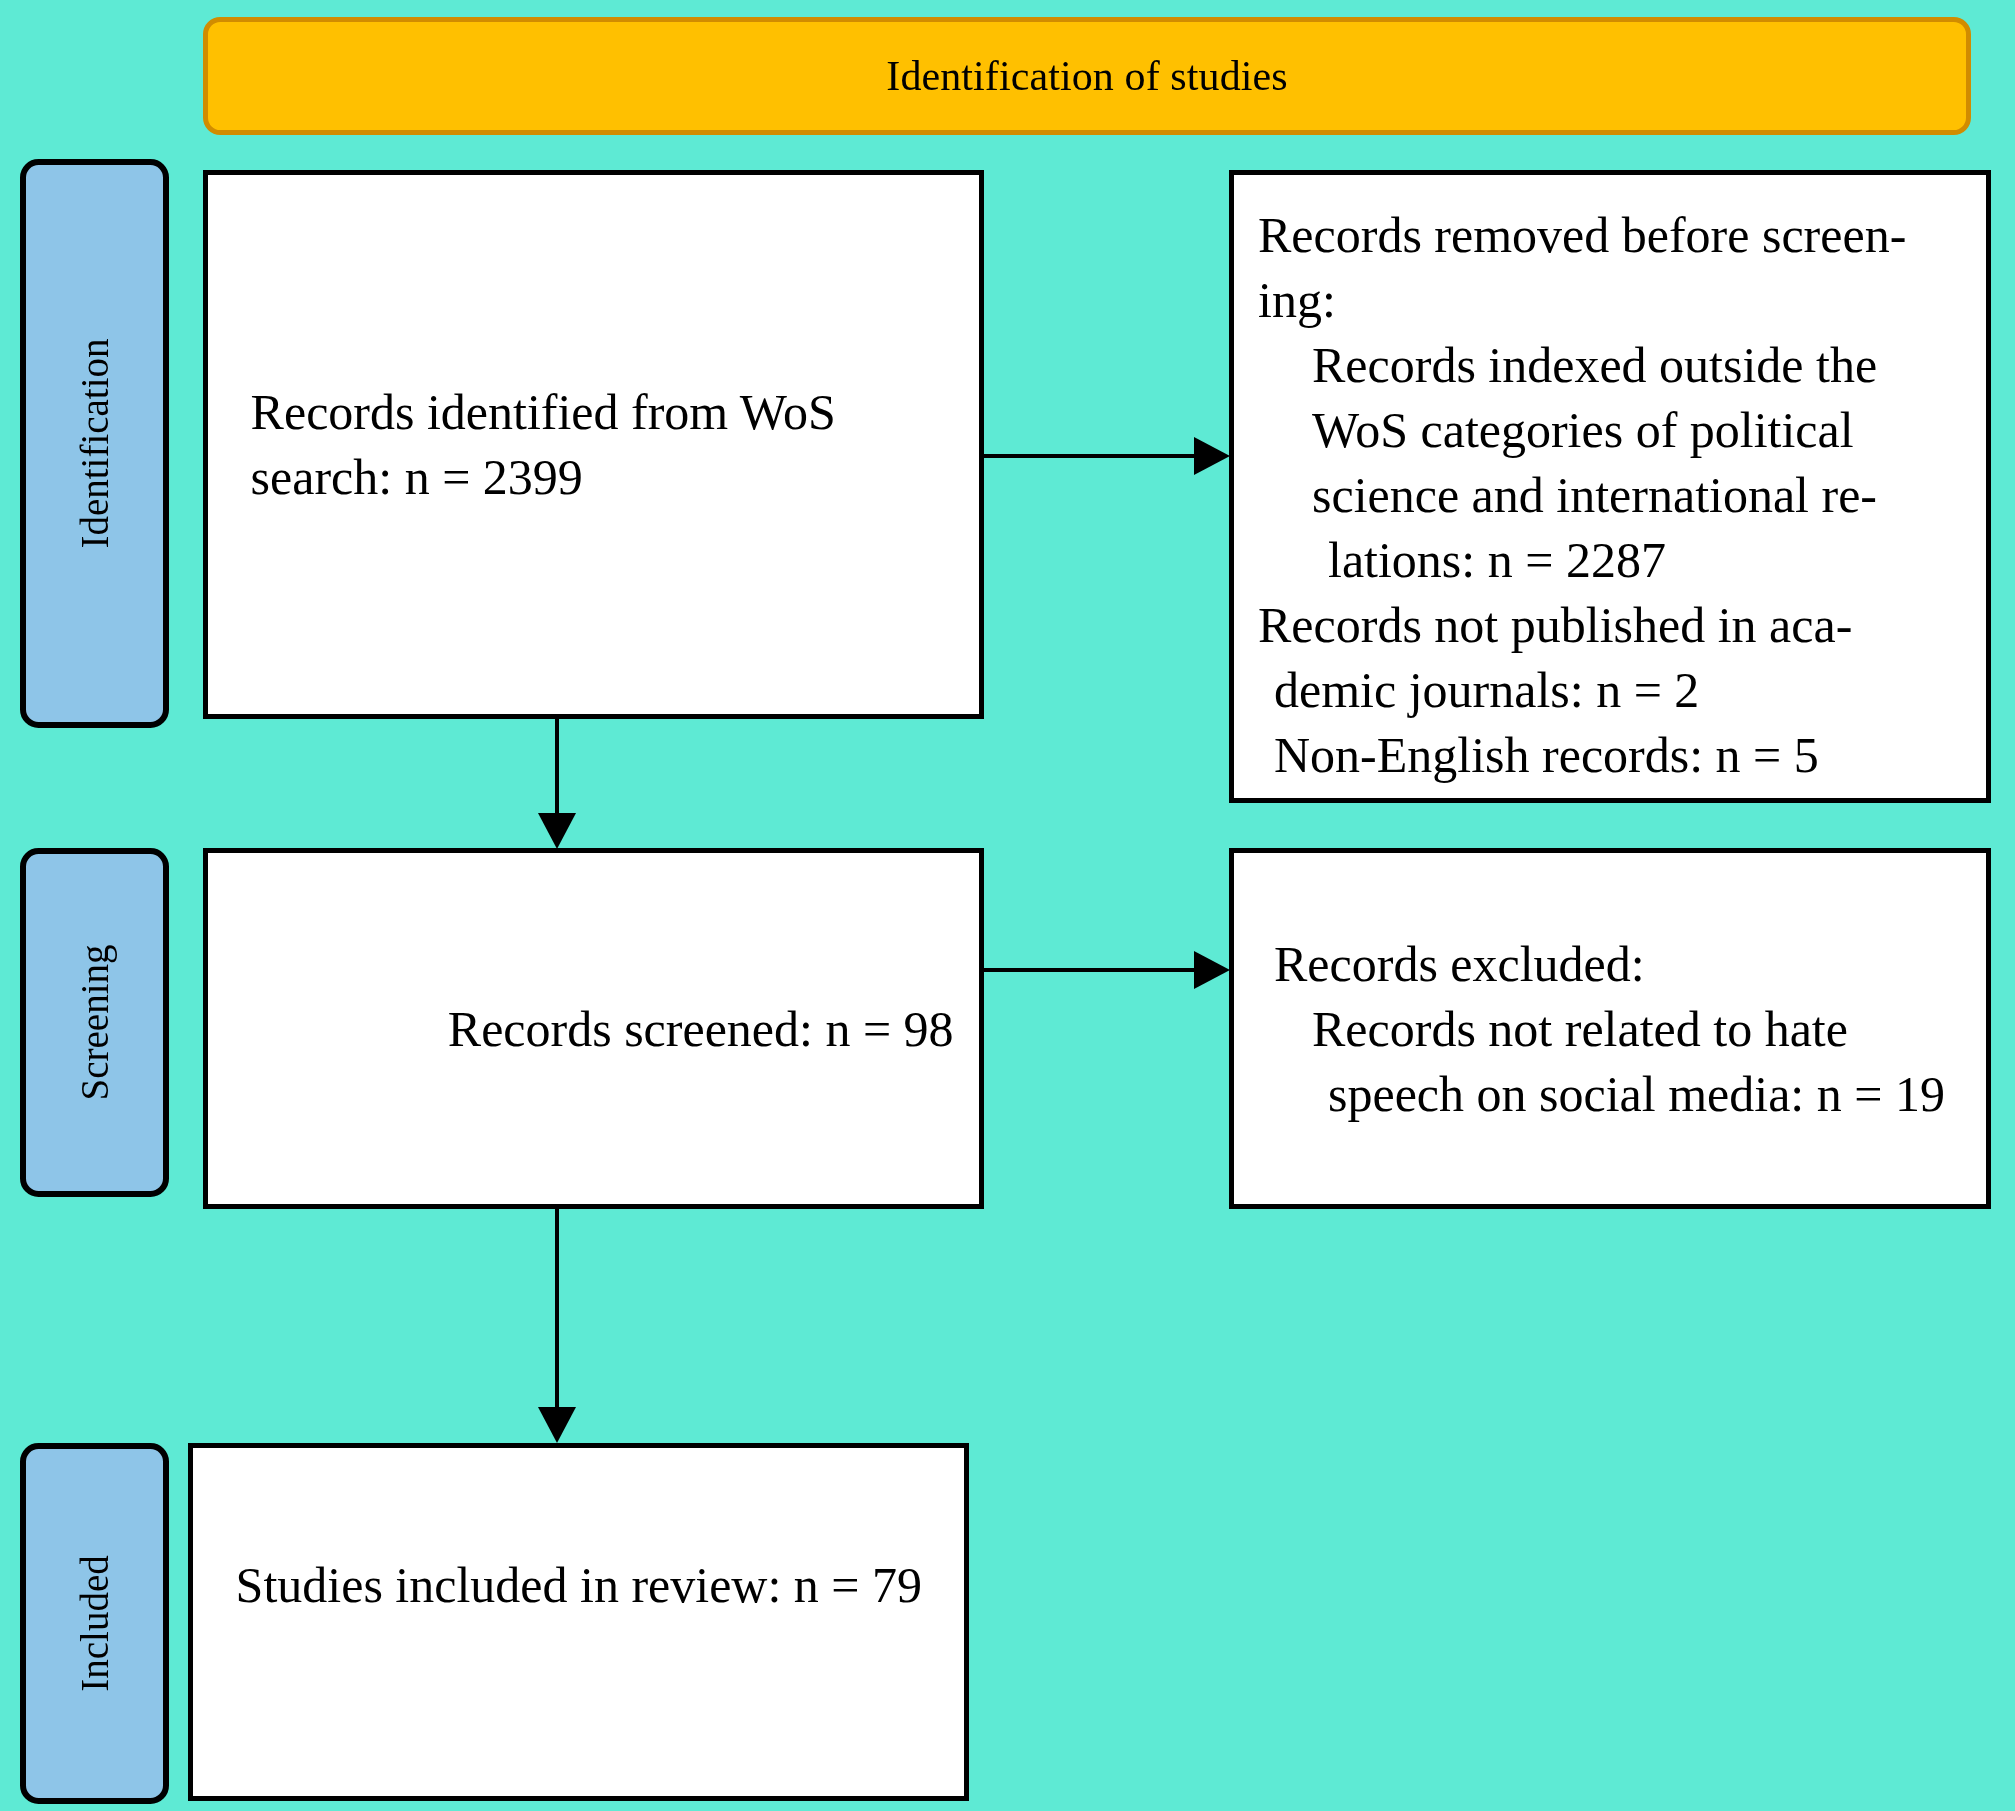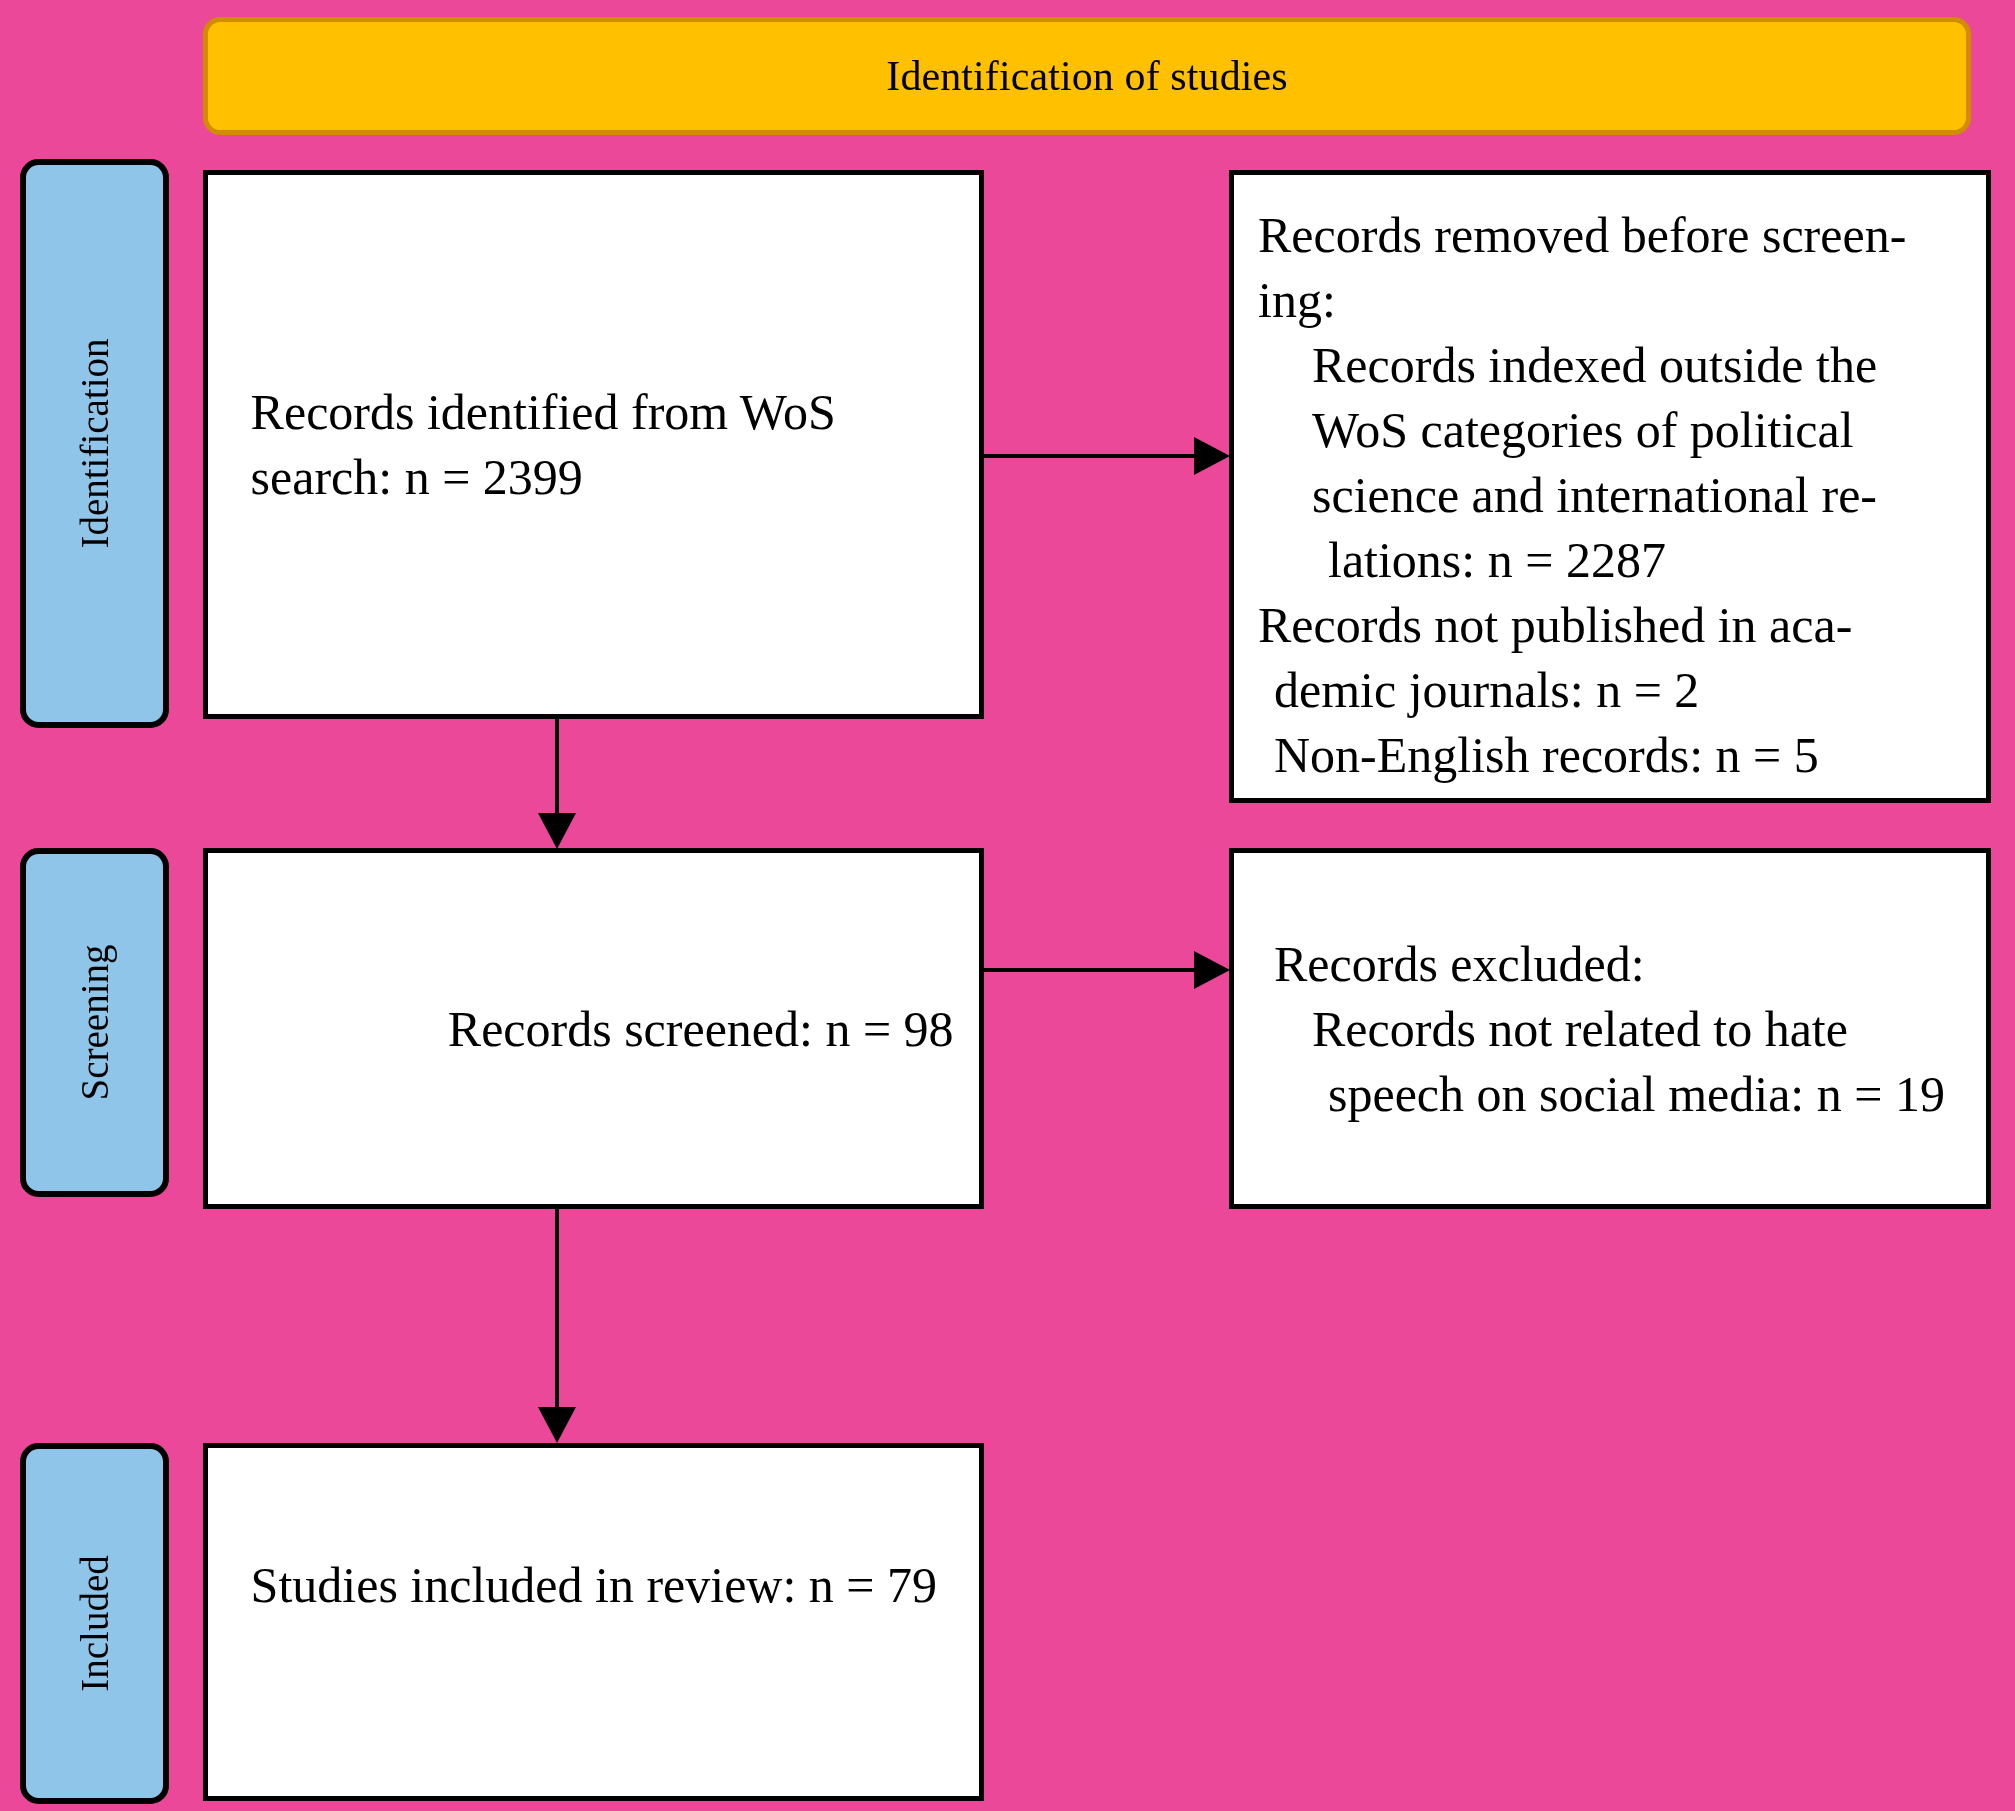--- a/index.html
+++ b/index.html
@@ -7,21 +7,21 @@
     padding: 0;
     background: #ffffff;
   }
   body {
     font-family: "Liberation Serif", "DejaVu Serif", serif;
   }
   #stage {
     position: relative;
     width: 2015px;
     height: 1812px;
-    background: #ec4899;
+    background: #5eead4;
     overflow: hidden;
   }
 
   
   .banner {
     position: absolute;
     left: 203px;
     top: 17.3px;
     width: 1768px;
     height: 118px;
@@ -210,20 +210,20 @@
   <div class="arrow-h" style="left:984px; top:970px; width:245px;">
     <div class="shaft" style="width:210px;"></div>
     <div class="head" style="left:210px;"></div>
   </div>
 
   <div class="arrow-v" style="left:557px; top:1209px; height:234px;">
     <div class="shaft" style="height:198px;"></div>
     <div class="head" style="top:198px;"></div>
   </div>
 
-  <div class="box" style="left:203px; top:1443px; width:781px; height:358px;">
+  <div class="box" style="left:188px; top:1443px; width:781px; height:358px;">
     <div class="box-inner" style="top:105px; padding:0 25.4px 0 26.6px;">
       <span class="nowrapline">Studies included in review: n = 79</span>
     </div>
   </div>
 
 </div>
 
 
 </body></html>

